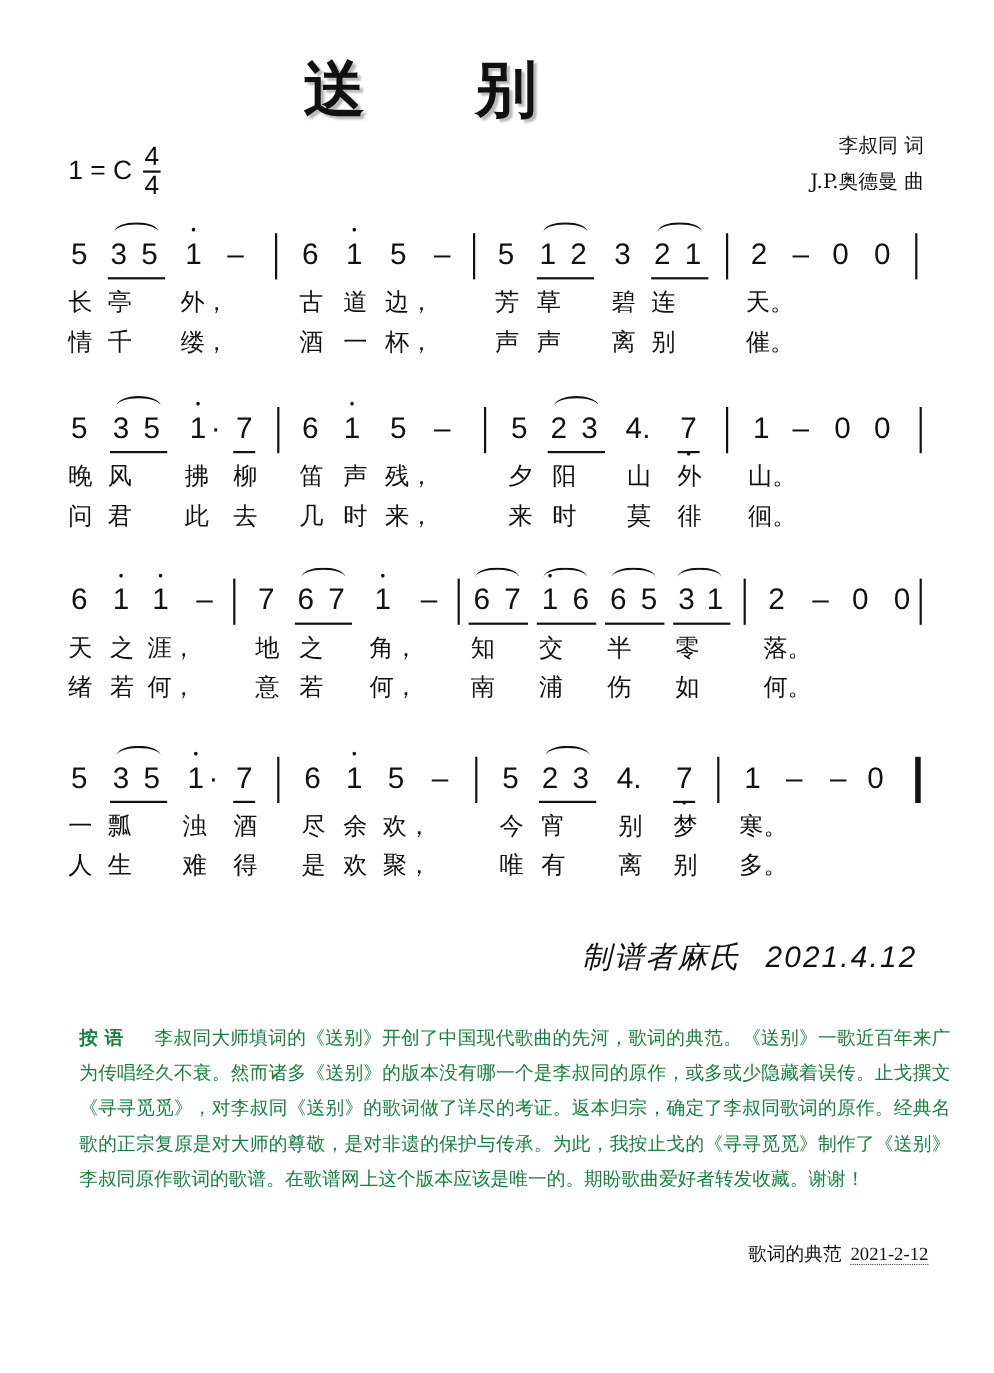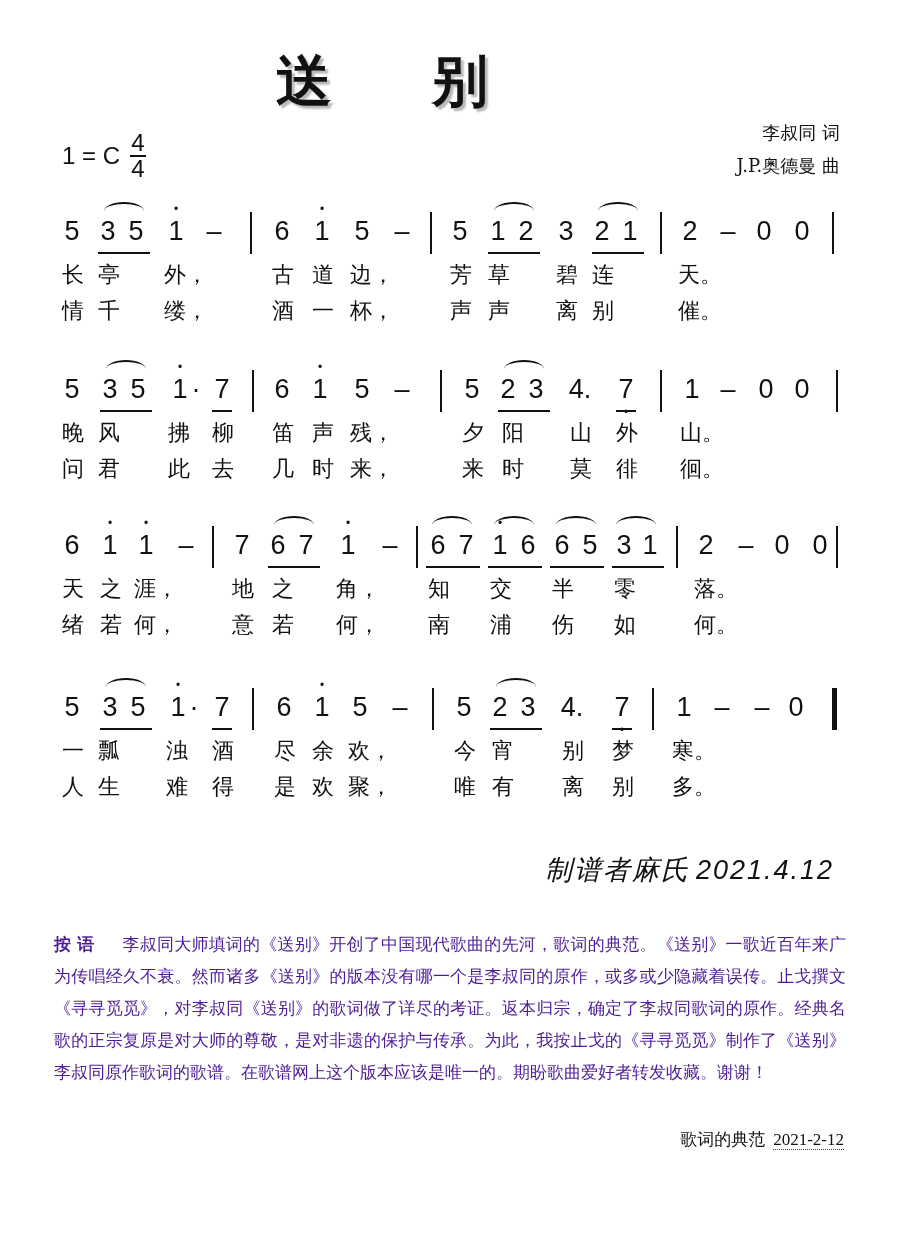--- a/index.html
+++ b/index.html
@@ -35,24 +35,24 @@
   .bar { position: absolute; top: 4px; width: 2px; height: 42px; background: #111; }
   .bar.final { width: 5px; }
   .lyrics {
     position: relative; height: 36px; font-family: "DejaVu Serif", serif; font-size: 22px;
   }
   .ly { position: absolute; top: 2px; width: 26px; text-align: center; }
   .sig {
     position: absolute; top: 852px; right: 70px; font-family: "DejaVu Serif", serif;
     font-size: 27px; font-style: italic; letter-spacing: 2px;
   }
-  .sig .date { font-family: "Liberation Sans", sans-serif; margin-left: 6px; }
+  .sig .date { font-family: "Liberation Sans", sans-serif; margin-left: 22px; }
   .note-block {
-    position: absolute; top: 928px; left: 54px; width: 792px;
-    font-family: "DejaVu Serif", serif; font-size: 17px; line-height: 32px; color: #4c1d95;
+    position: absolute; top: 928px; left: 72px; width: 792px;
+    font-family: "DejaVu Serif", serif; font-size: 17px; line-height: 32px; color: #15803d;
     text-align: justify;
   }
   .note-block .label { font-family: "DejaVu Sans", sans-serif; font-weight: bold; letter-spacing: 6px; margin-right: 22px; }
   .maker {
     position: absolute; top: 1128px; right: 60px; font-size: 17px; font-family: "DejaVu Serif", serif;
   }
   .maker .md { border-bottom: 1px dotted #444; margin-left: 8px; font-family: "Liberation Serif", serif; }
   .annot { position: absolute; top: 1158px; left: 54px; font-family: "DejaVu Serif", serif; font-size: 17px; line-height: 34px; color: #222; }
   .annot .label { font-family: "DejaVu Sans", sans-serif; font-weight: bold; letter-spacing: 6px; display: inline-block; width: 80px; }
   .annot .line2 { padding-left: 80px; color: #333; }

